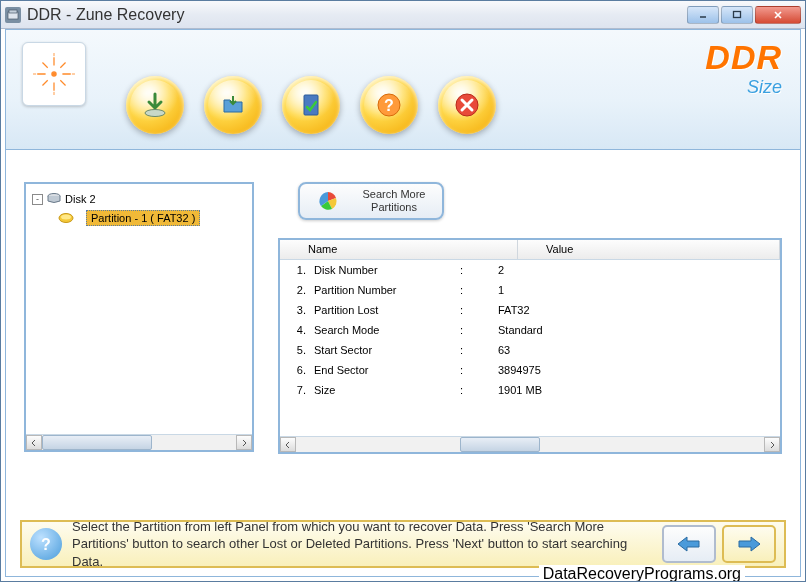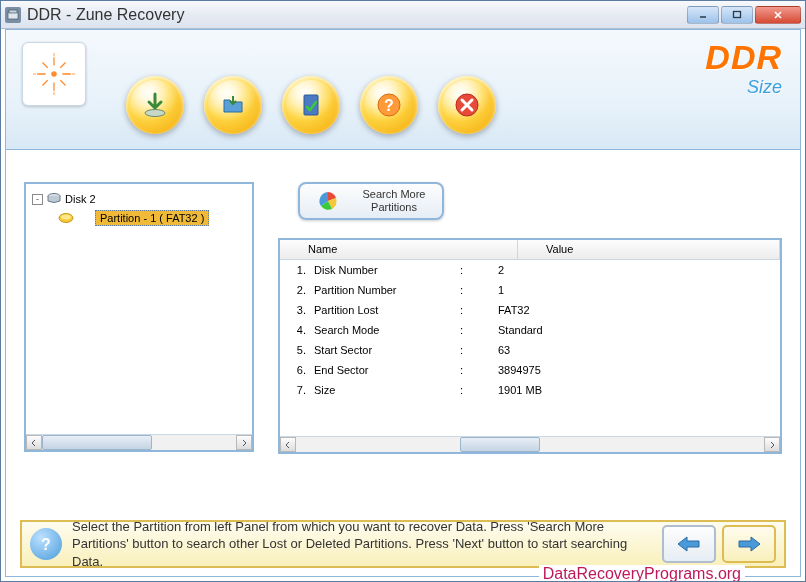--- a/index.html
+++ b/index.html
@@ -33,21 +33,21 @@
 .brand-ddr { font-size: 34px; font-weight: bold; color: #ff7400; font-style: italic; letter-spacing: 1px; text-shadow: 1px 1px 0 #fff; }
 .brand-sub { font-size: 18px; color: #3aa0e0; font-style: italic; text-shadow: 1px 1px 0 #fff; }
 
 .main-area { position: absolute; top: 122px; left: 0; right: 0; bottom: 62px; padding: 30px 18px 10px; display: flex; gap: 24px; }
 
 .tree-panel { width: 230px; height: 270px; border: 2px solid #8fb6db; background: #fff; position: relative; display: flex; flex-direction: column; }
 .tree-body { flex: 1; padding: 6px; overflow: hidden; position: relative; }
 .tree-row { display: flex; align-items: center; gap: 4px; height: 18px; font-size: 11px; }
 .tree-exp { width: 11px; height: 11px; border: 1px solid #8a8a8a; background: #fff; display: flex; align-items: center; justify-content: center; font-size: 9px; line-height: 1; cursor: pointer; color: #555; }
 .tree-disk-icon { width: 14px; height: 14px; }
-.tree-child { margin-left: 26px; margin-top: 2px; display: flex; align-items: center; gap: 21px; }
+.tree-child { margin-left: 26px; margin-top: 2px; display: flex; align-items: center; gap: 12px; }
 .tree-part-icon { width: 16px; height: 12px; }
 .tree-selected { background: #f0b938; border: 1px dotted #5a7ca0; padding: 1px 4px; font-size: 11px; }
 .tree-hscroll { height: 16px; border-top: 1px solid #c9d8e5; background: #f0f0f0; display: flex; align-items: stretch; }
 .scroll-btn { width: 16px; background: linear-gradient(to bottom, #fdfdfd, #dcdcdc); border: 1px solid #b8b8b8; display: flex; align-items: center; justify-content: center; }
 .scroll-track { flex: 1; background: #f1f1f1; position: relative; }
 .scroll-thumb-h { position: absolute; left: 0; width: 110px; top:0; bottom:0; background: linear-gradient(to bottom, #e8eef6, #c5d4e4); border: 1px solid #9db5cc; border-radius: 2px; }
 
 .right-panel { flex: 1; display: flex; flex-direction: column; }
 .search-btn { align-self: flex-start; margin-left: 20px; margin-bottom: 18px; width: 146px; height: 38px; background: linear-gradient(to bottom, #fdfdfd, #e6edf5); border: 2px solid #8fb6db; border-radius: 8px; box-shadow: 0 1px 3px rgba(0,0,0,0.2); display: flex; align-items: center; justify-content: center; gap: 24px; cursor: pointer; }
 .search-btn svg { width: 22px; height: 22px; }
@@ -69,21 +69,21 @@
 
 .footer { position: absolute; bottom: 8px; left: 14px; right: 14px; height: 48px; background: linear-gradient(to bottom, #fefcef, #f9f0bb); border: 2px solid #ddbc54; display: flex; align-items: center; padding: 4px 8px; gap: 10px; }
 .footer-icon { width: 32px; height: 32px; border-radius: 50%; background: radial-gradient(circle at 35% 30%, #bde1ff, #4a9cdb); display: flex; align-items: center; justify-content: center; flex-shrink: 0; }
 .footer-icon svg { width:18px; height:18px; }
 .footer-text { flex: 1; font-size: 13px; color: #333; line-height: 1.35; }
 .nav-btns { display: flex; gap: 6px; }
 .nav-btn { width: 54px; height: 38px; border: 2px solid #b0bccf; background: linear-gradient(to bottom, #fdfdfd, #e6edf5); border-radius: 5px; display: flex; align-items: center; justify-content: center; cursor: pointer; }
 .nav-btn.next { border-color: #ddbc54; background: linear-gradient(to bottom, #fefcef, #f9f0bb); }
 .nav-btn svg { width:28px; height:20px; }
 
-.watermark { position: absolute; right: 60px; bottom: -2px; font-size: 16px; color: #be185d; background: #fff; padding: 0 4px; }
+.watermark { position: absolute; right: 60px; bottom: -2px; font-size: 16px; color: #000000; background: #fff; padding: 0 4px; }
 </style>
 </head>
 <body>
 
 <div class="window">
   <div class="titlebar">
     <div class="titlebar-icon">
       <svg viewBox="0 0 12 12">
           <rect x="1" y="3" width="10" height="7" fill="#dfe6ee" stroke="#4a5a6a" stroke-width="0.7"></rect>
           <rect x="2" y="1" width="8" height="3" fill="#c4d0db" stroke="#4a5a6a" stroke-width="0.7"></rect>

